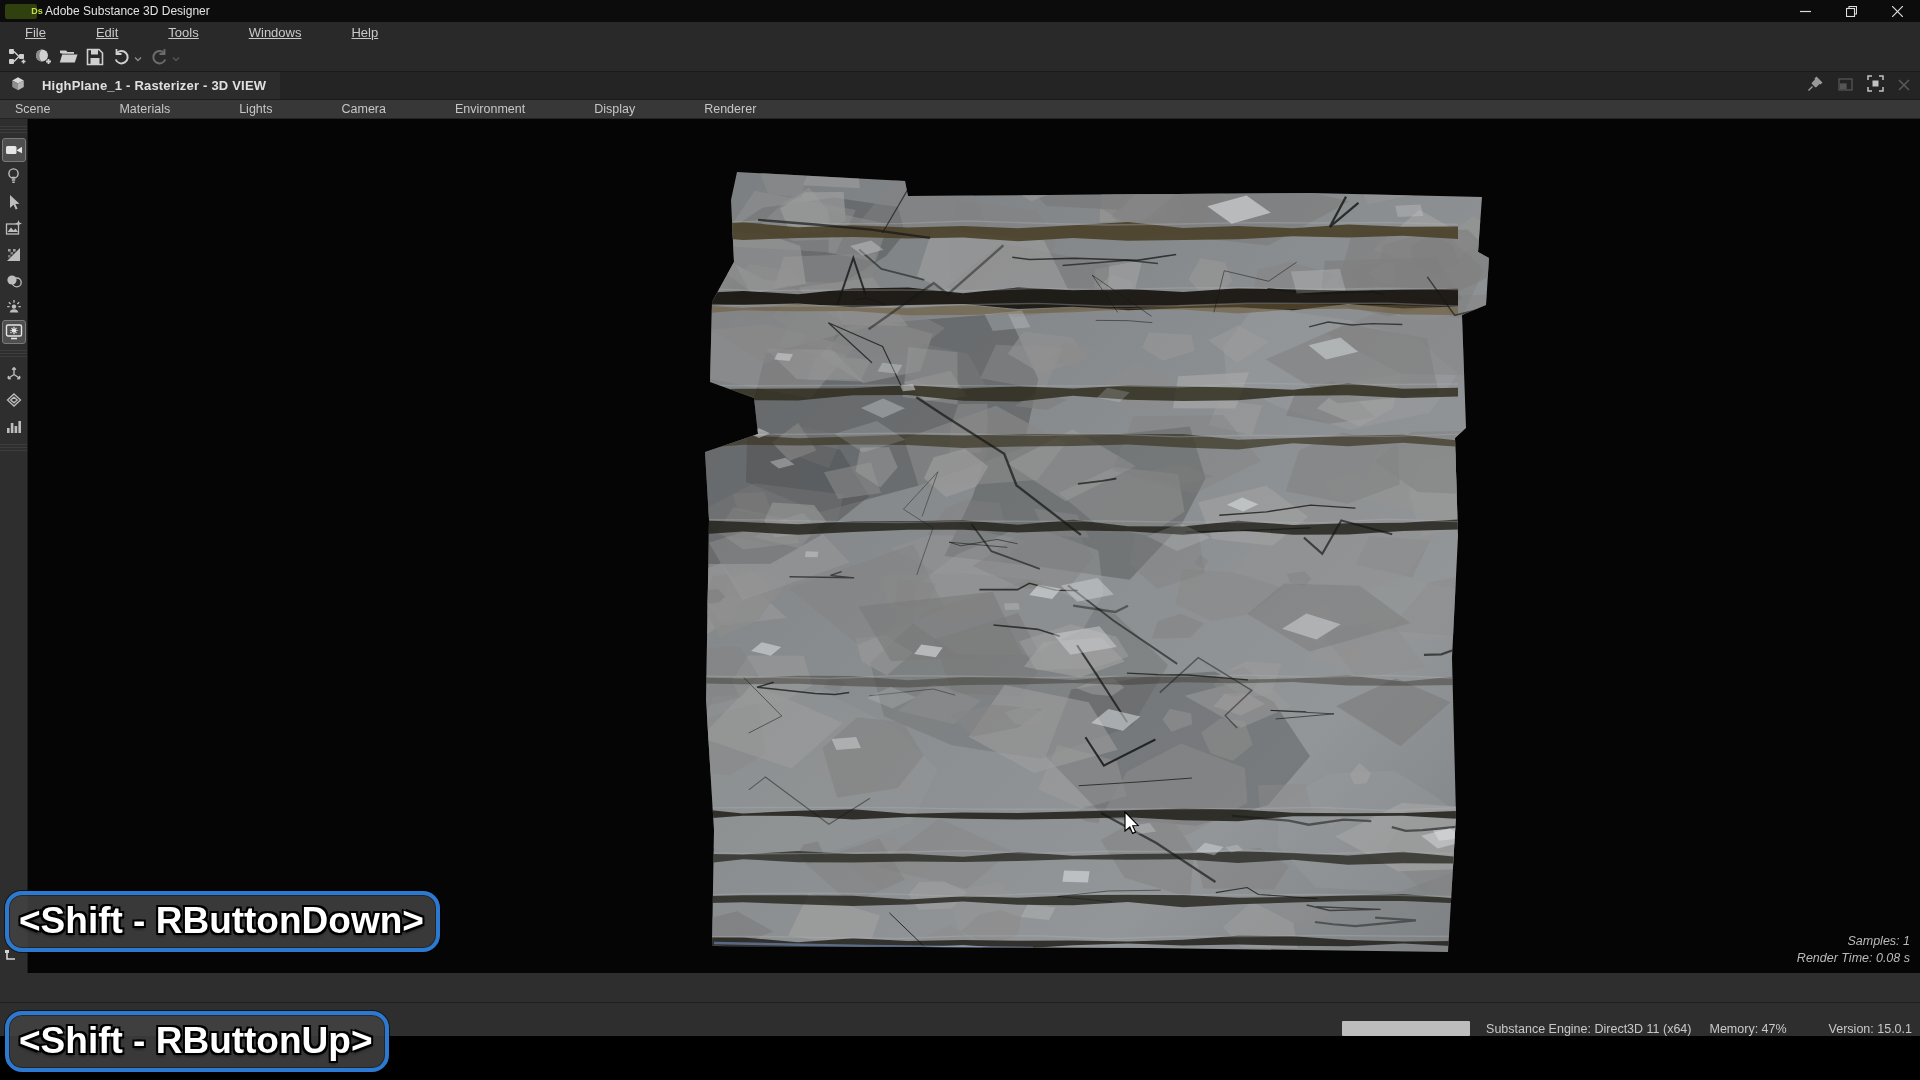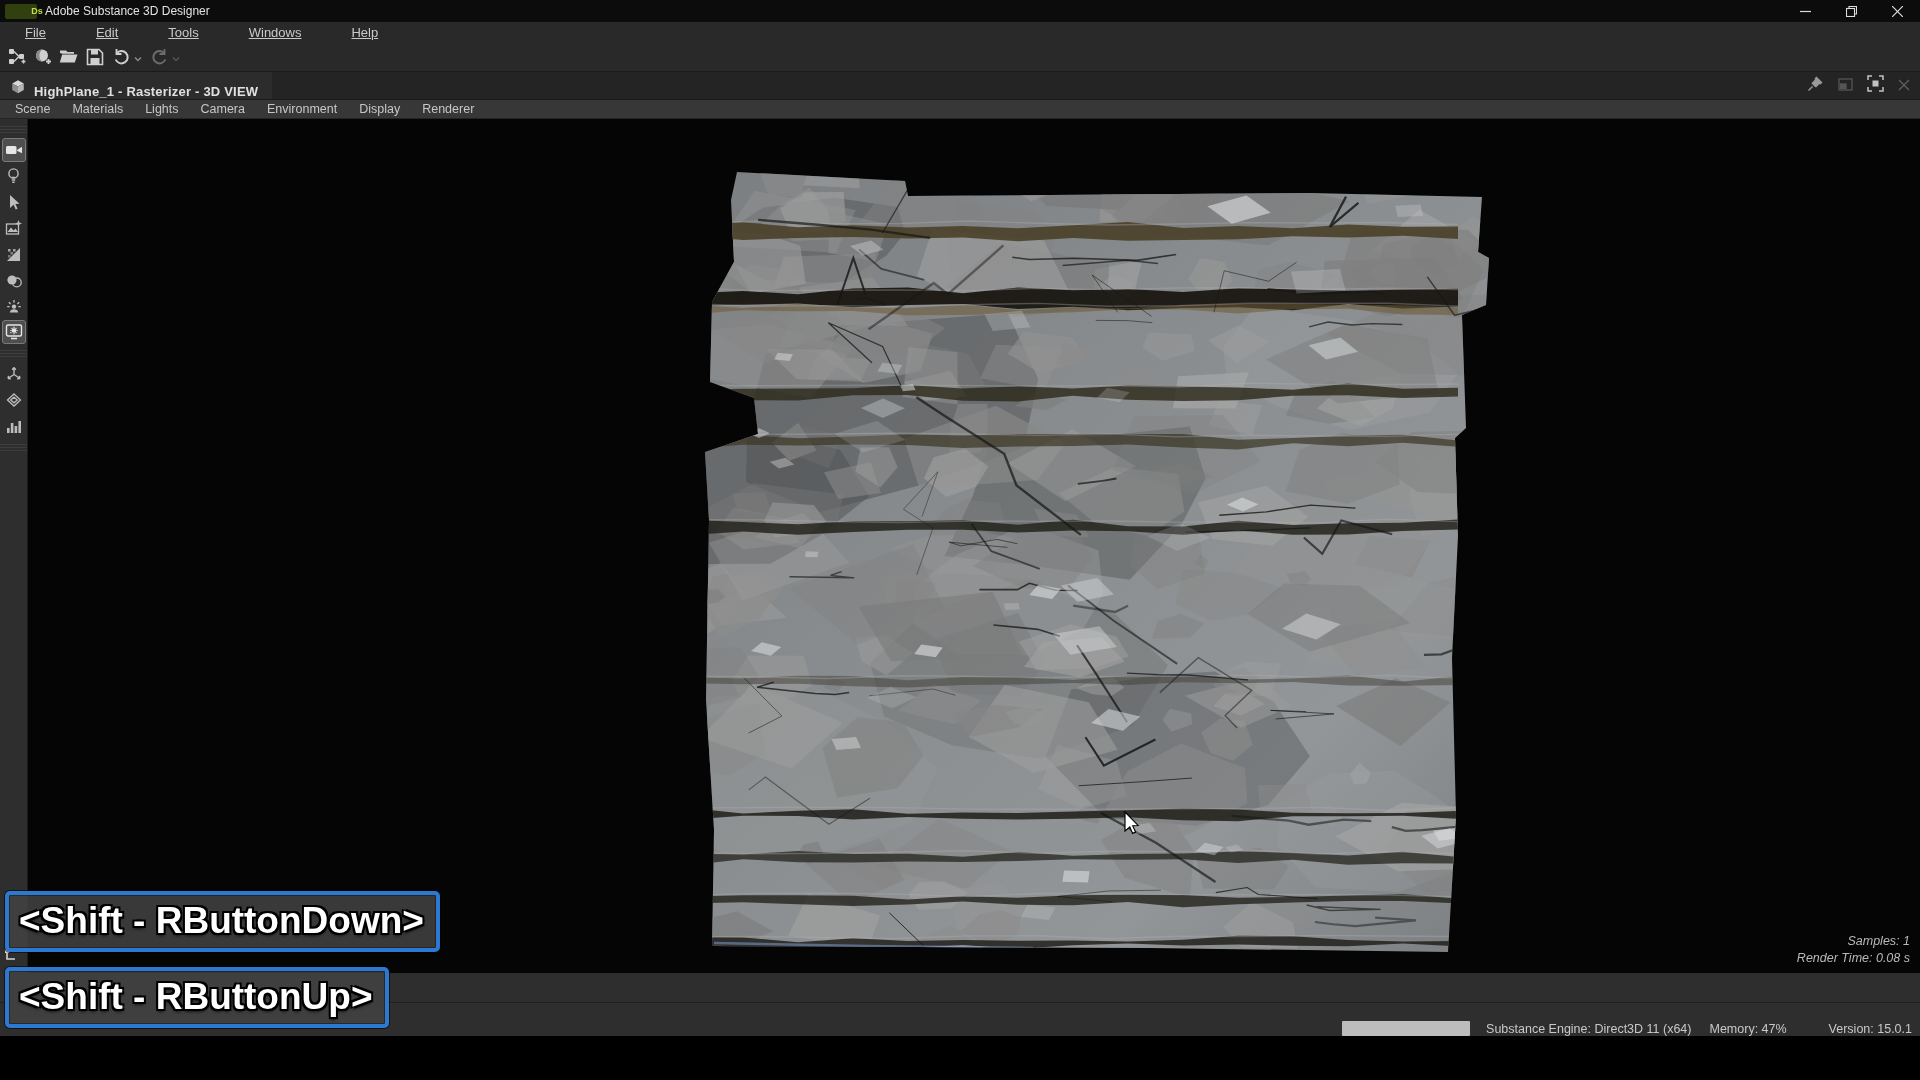--- a/index.html
+++ b/index.html
@@ -23,27 +23,27 @@
   
   .toolbar { height:30px; background:#292929; border-bottom:1px solid #1b1b1b;
              display:flex; align-items:center; padding-left:4px; }
   .tbtn { height:26px; min-width:26px; display:flex; align-items:center; justify-content:center; color:#cfcfcf; }
   .tbtn.dim { color:#6c6c6c; }
   .tb-chevron { color:#8a8a8a; margin:0 4px 0 0; }
   .tb-chevron.dim { color:#555; }
 
   
   .tabbar { height:28px; background:#242424; display:flex; align-items:center; border-bottom:1px solid #1a1a1a; }
-  .tab-3dview { display:flex; align-items:flex-end; gap:8px; padding:0 14px 0 10px; height:100%; background:#2c2c2c; }
+  .tab-3dview { display:flex; align-items:center; gap:16px; padding:0 14px 0 10px; height:100%; background:#2c2c2c; }
   .tab-title { font-size:13px; font-weight:600; color:#e0e0e0; letter-spacing:.2px; }
   .tab-right { margin-left:auto; display:flex; align-items:center; gap:14px; padding-right:10px; }
 
   
   .viewmenu { height:19px; background:#373737; border-bottom:1px solid #242424;
-              display:flex; align-items:center; padding-left:4px; }
+              display:flex; align-items:center; padding-left:4px;gap:47px; }
   .viewmenu .vm-item { font-size:12.5px; color:#c6c6c6; padding:0 11px; }
 
   
   .workspace { height:854px; display:flex; position:relative;font-style:italic; }
   .toolcol { width:28px; background:#2e2e2e; border-right:1px solid #1c1c1c;
              display:flex; flex-direction:column; align-items:center; padding-top:2px; }
   .grip { width:100%; height:12px; display:flex; flex-direction:column; justify-content:center; gap:2px; margin:2px 0; }
   .grip i { display:block; height:1px; background:#212121; border-bottom:1px solid #3d3d3d; }
   .tool { width:24px; height:24px; display:flex; align-items:center; justify-content:center;
           color:#bdbdbd; margin:1px 0; border-radius:3px; }
@@ -60,28 +60,28 @@
   .statusbar { height:33px; background:#2e2e2e; display:flex; align-items:flex-end;
                font-size:12.5px; color:#c8c8c8; }
   .status-progress { width:128px; height:15px; background:#bdbdbd; border-radius:1px;
                      margin-left:auto; margin-right:16px; }
   .status-field { margin-right:18px; white-space:nowrap; }
   .status-version { margin-left:24px; margin-right:8px; }
   .footer-black { height:44px; background:#000; }
 
   
   .hotkey-label { position:absolute; left:5px; background:rgba(66,66,66,.86);
-                  border:4px solid #2b79d0; border-radius:5px;
+                  border:4px solid #2b79d0; border-radius:17px;
                   box-shadow:0 0 0 1px rgba(0,0,0,.55), inset 0 0 0 1px rgba(0,0,0,.35);
                   color:#fff; font-weight:bold; font-size:37px; line-height:1;
                   padding:7px 12px 9px 10px; white-space:nowrap; z-index:10;
                   text-shadow:-2px -2px 0 #000, 2px -2px 0 #000, -2px 2px 0 #000,
                               2px 2px 0 #000, 0 3px 3px rgba(0,0,0,.65); }
   .hotkey-down { top:891px; }
-  .hotkey-up   { top:967px; }
+  .hotkey-up   { top:1011px; }
   .mini-gizmo { position:absolute; left:3px; top:949px; z-index:5; color:#e8e8e8; opacity:.9; }
 </style>
 </head>
 <body>
 
 <div class="titlebar">
   <div class="app-logo">Ds</div>
   <div class="app-title">Adobe Substance 3D Designer</div>
   <div class="win-controls">
     <div class="win-btn">

